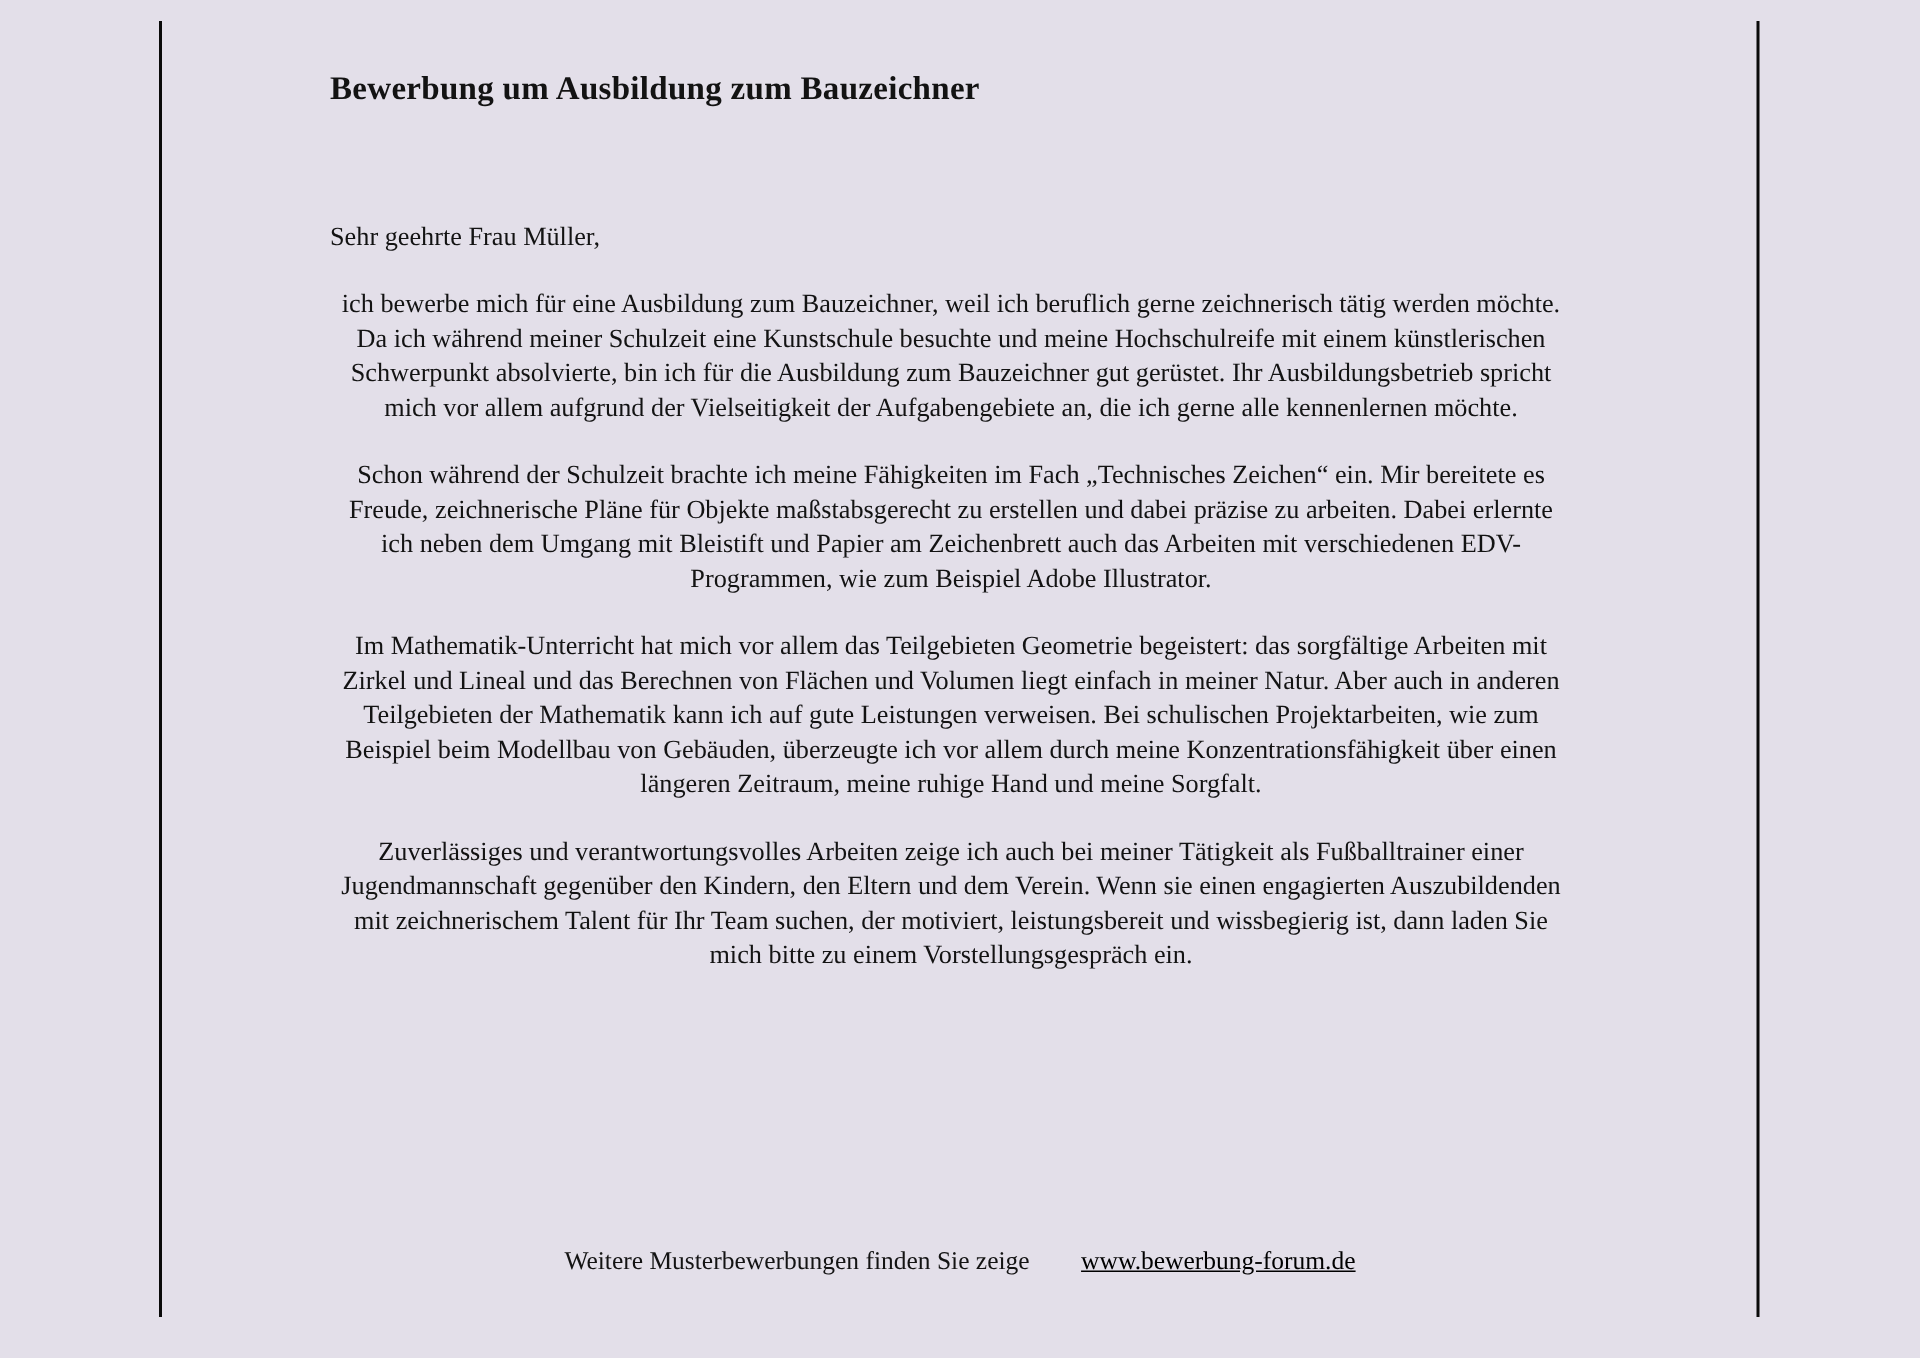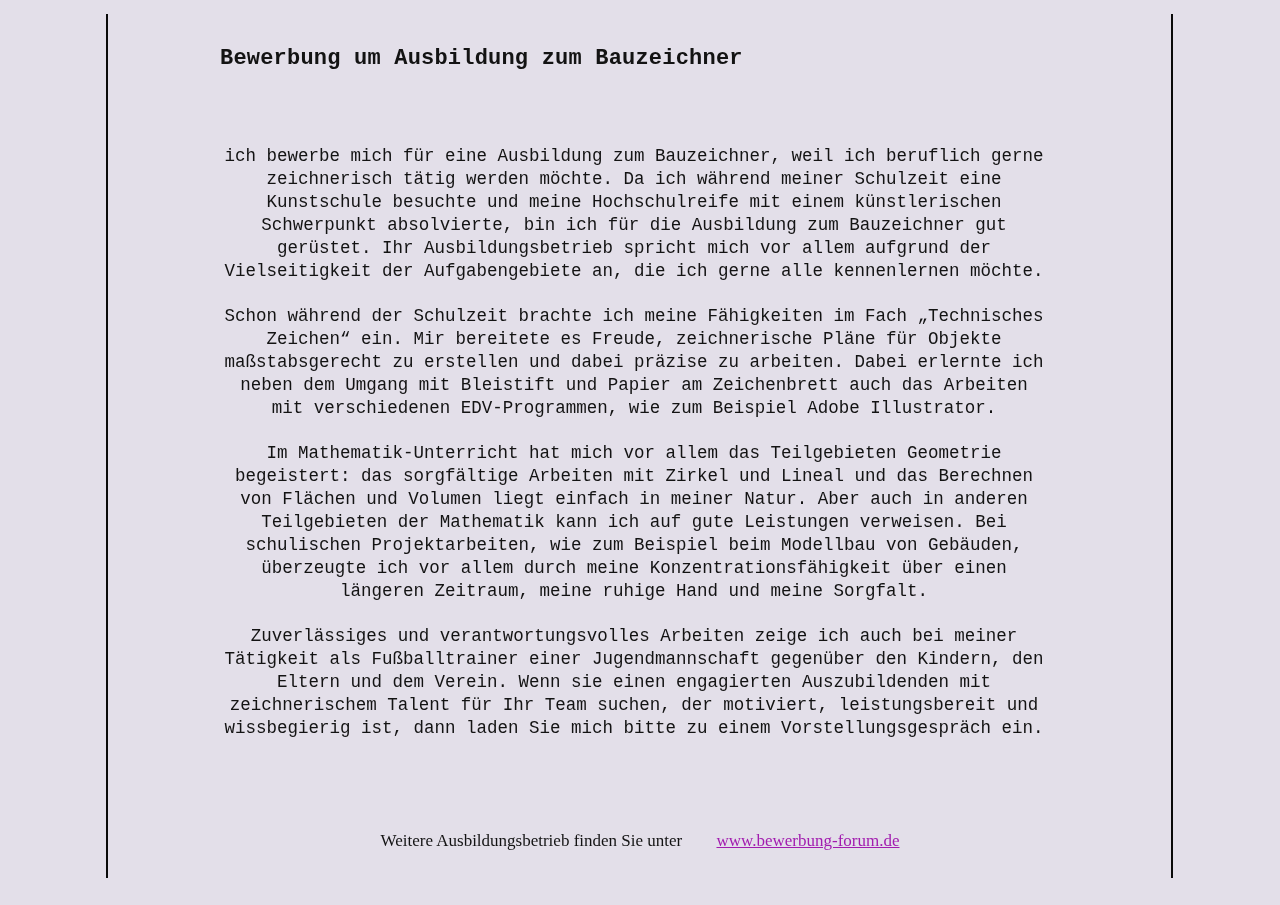--- a/index.html
+++ b/index.html
@@ -21,21 +21,20 @@
     height: 864px;
   }
   .v-rule.left  { left: 106px; }
   .v-rule.right { left: 1171px; }
 
   .letter {
     position: absolute;
     left: 220px;
     top: 46px;
     width: 828px;
-    font-family: Liberation Mono, monospace;
   }
   .letter-title {
     font-size: 22px;
     font-weight: bold;
     margin: 0 0 74px 0;
     letter-spacing: 0.2px;
   }
   .salutation {
     font-size: 17.5px;
     line-height: 23px;
@@ -67,21 +66,22 @@
   }
 </style>
 </head>
 <body style="background: rgb(227, 223, 233);">
 
 <div class="v-rule left" style="background: rgb(10, 10, 10);"></div>
 <div class="v-rule right" style="background: rgb(10, 10, 10);"></div>
 
 <div class="letter">
   <h1 class="letter-title">Bewerbung um Ausbildung zum Bauzeichner</h1>
+  <p class="salutation">Sehr geehrte Frau Müller,</p>
   <p class="para">ich bewerbe mich für eine Ausbildung zum Bauzeichner, weil ich beruflich gerne zeichnerisch tätig werden möchte. Da ich während meiner Schulzeit eine Kunstschule besuchte und meine Hochschulreife mit einem künstlerischen Schwerpunkt absolvierte, bin ich für die Ausbildung zum Bauzeichner gut gerüstet. Ihr Ausbildungsbetrieb spricht mich vor allem aufgrund der Vielseitigkeit der Aufgabengebiete an, die ich gerne alle kennenlernen möchte.</p>
   <p class="para">Schon während der Schulzeit brachte ich meine Fähigkeiten im Fach „Technisches Zeichen“ ein. Mir bereitete es Freude, zeichnerische Pläne für Objekte maßstabsgerecht zu erstellen und dabei präzise zu arbeiten. Dabei erlernte ich neben dem Umgang mit Bleistift und Papier am Zeichenbrett auch das Arbeiten mit verschiedenen EDV-Programmen, wie zum Beispiel Adobe Illustrator.</p>
   <p class="para">Im Mathematik-Unterricht hat mich vor allem das Teilgebieten Geometrie begeistert: das sorgfältige Arbeiten mit Zirkel und Lineal und das Berechnen von Flächen und Volumen liegt einfach in meiner Natur. Aber auch in anderen Teilgebieten der Mathematik kann ich auf gute Leistungen verweisen. Bei schulischen Projektarbeiten, wie zum Beispiel beim Modellbau von Gebäuden, überzeugte ich vor allem durch meine Konzentrationsfähigkeit über einen längeren Zeitraum, meine ruhige Hand und meine Sorgfalt.</p>
   <p class="para">Zuverlässiges und verantwortungsvolles Arbeiten zeige ich auch bei meiner Tätigkeit als Fußballtrainer einer Jugendmannschaft gegenüber den Kindern, den Eltern und dem Verein. Wenn sie einen engagierten Auszubildenden mit zeichnerischem Talent für Ihr Team suchen, der motiviert, leistungsbereit und wissbegierig ist, dann laden Sie mich bitte zu einem Vorstellungsgespräch ein.</p>
 </div>
 
 <div class="footer">
-  <span>Weitere Ausbildungsbetrieb finden Sie unter </span><a href="#" style="color: #a21caf; margin-left: 30px;">www.bewerbung-forum.de</a>
+  <span>Weitere Musterbewerbungen finden Sie zeige </span><a href="#" style="color: #000000; margin-left: 30px;">www.bewerbung-forum.de</a>
 </div>
 
 </body></html>

